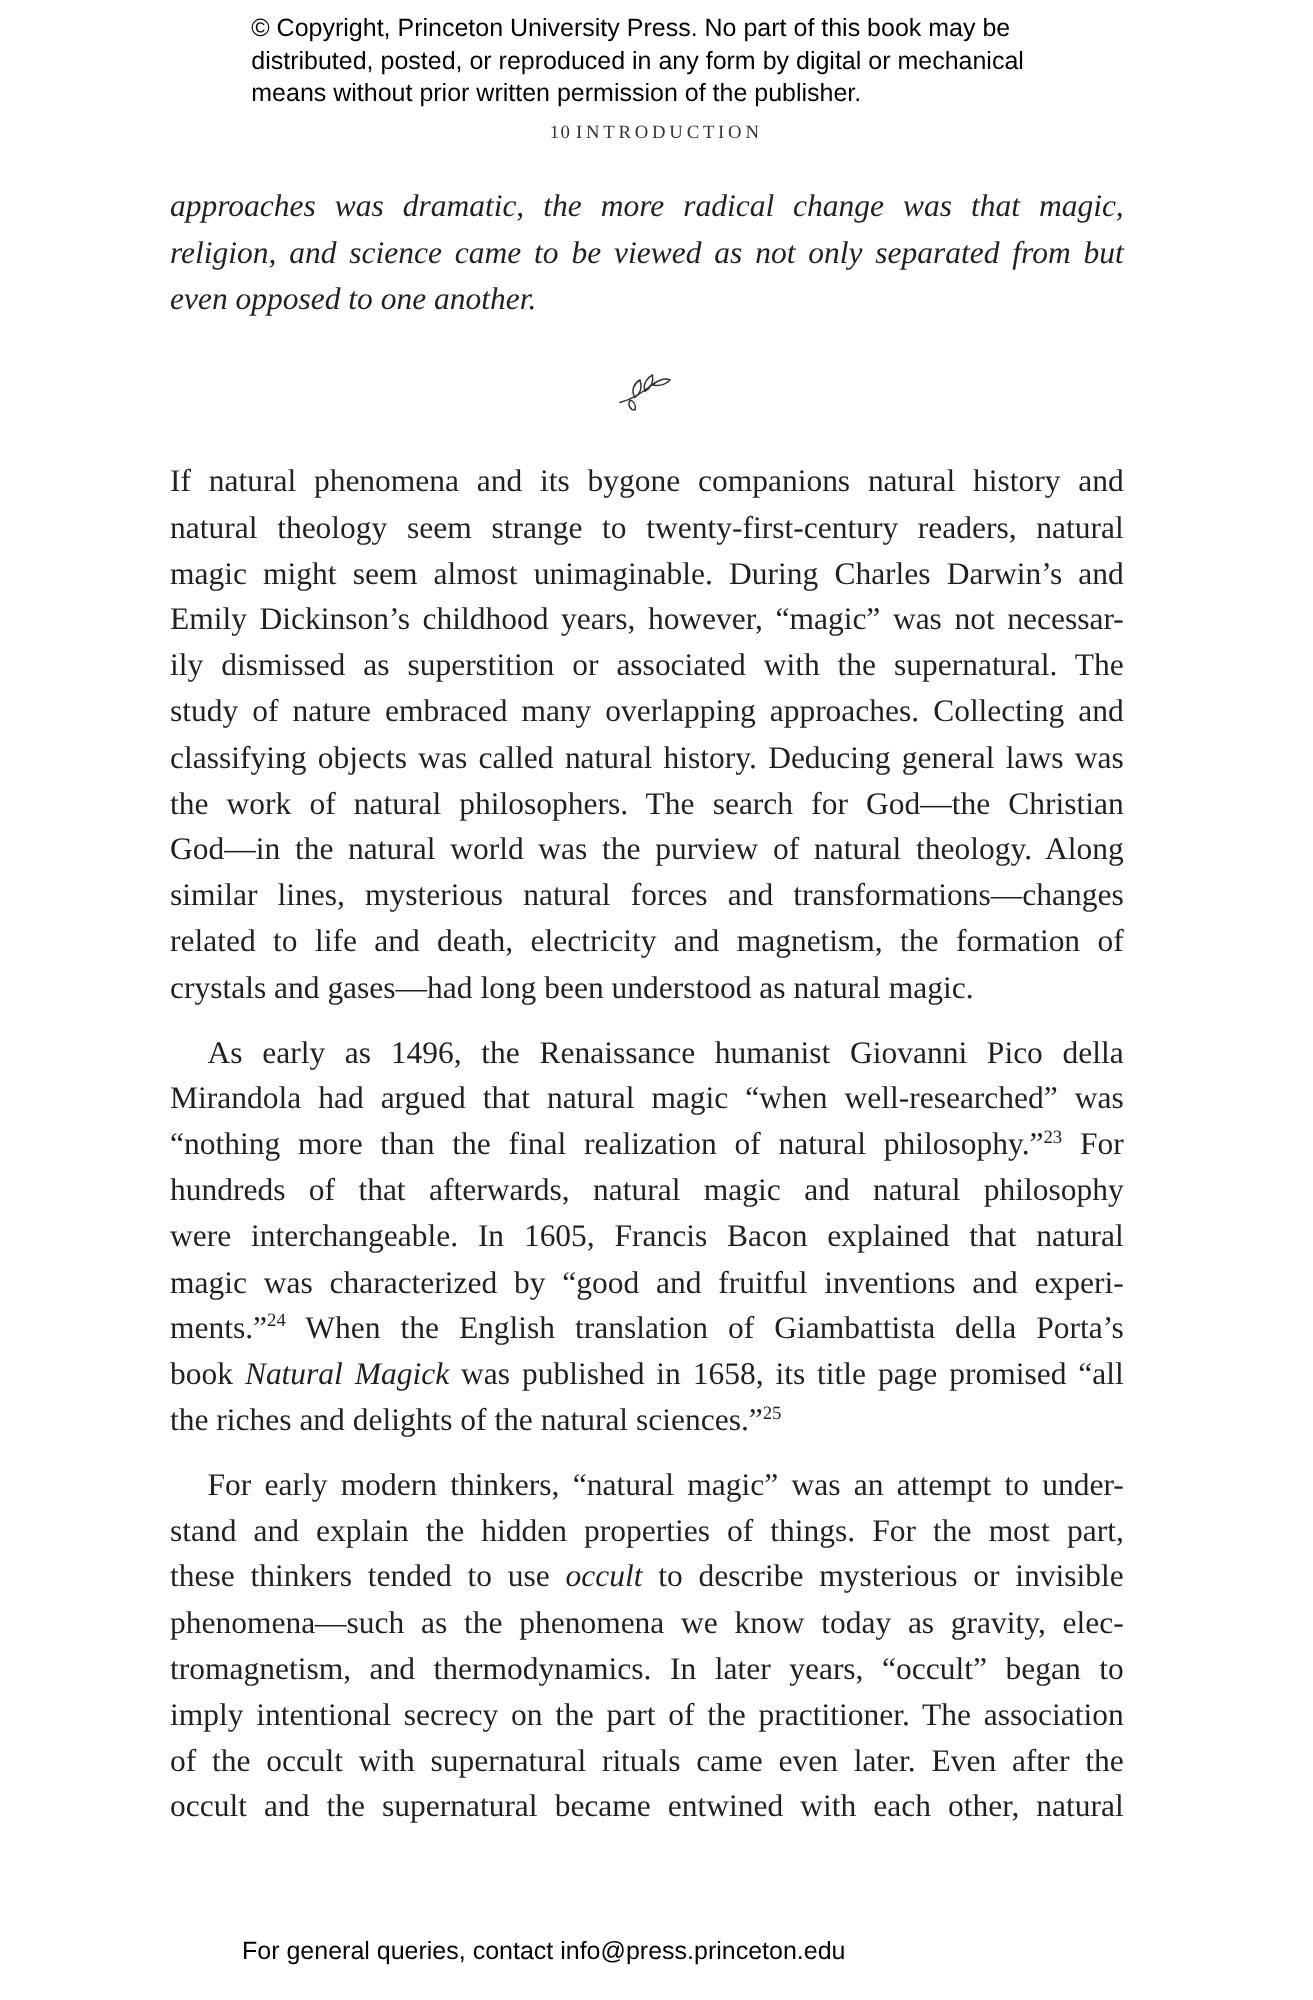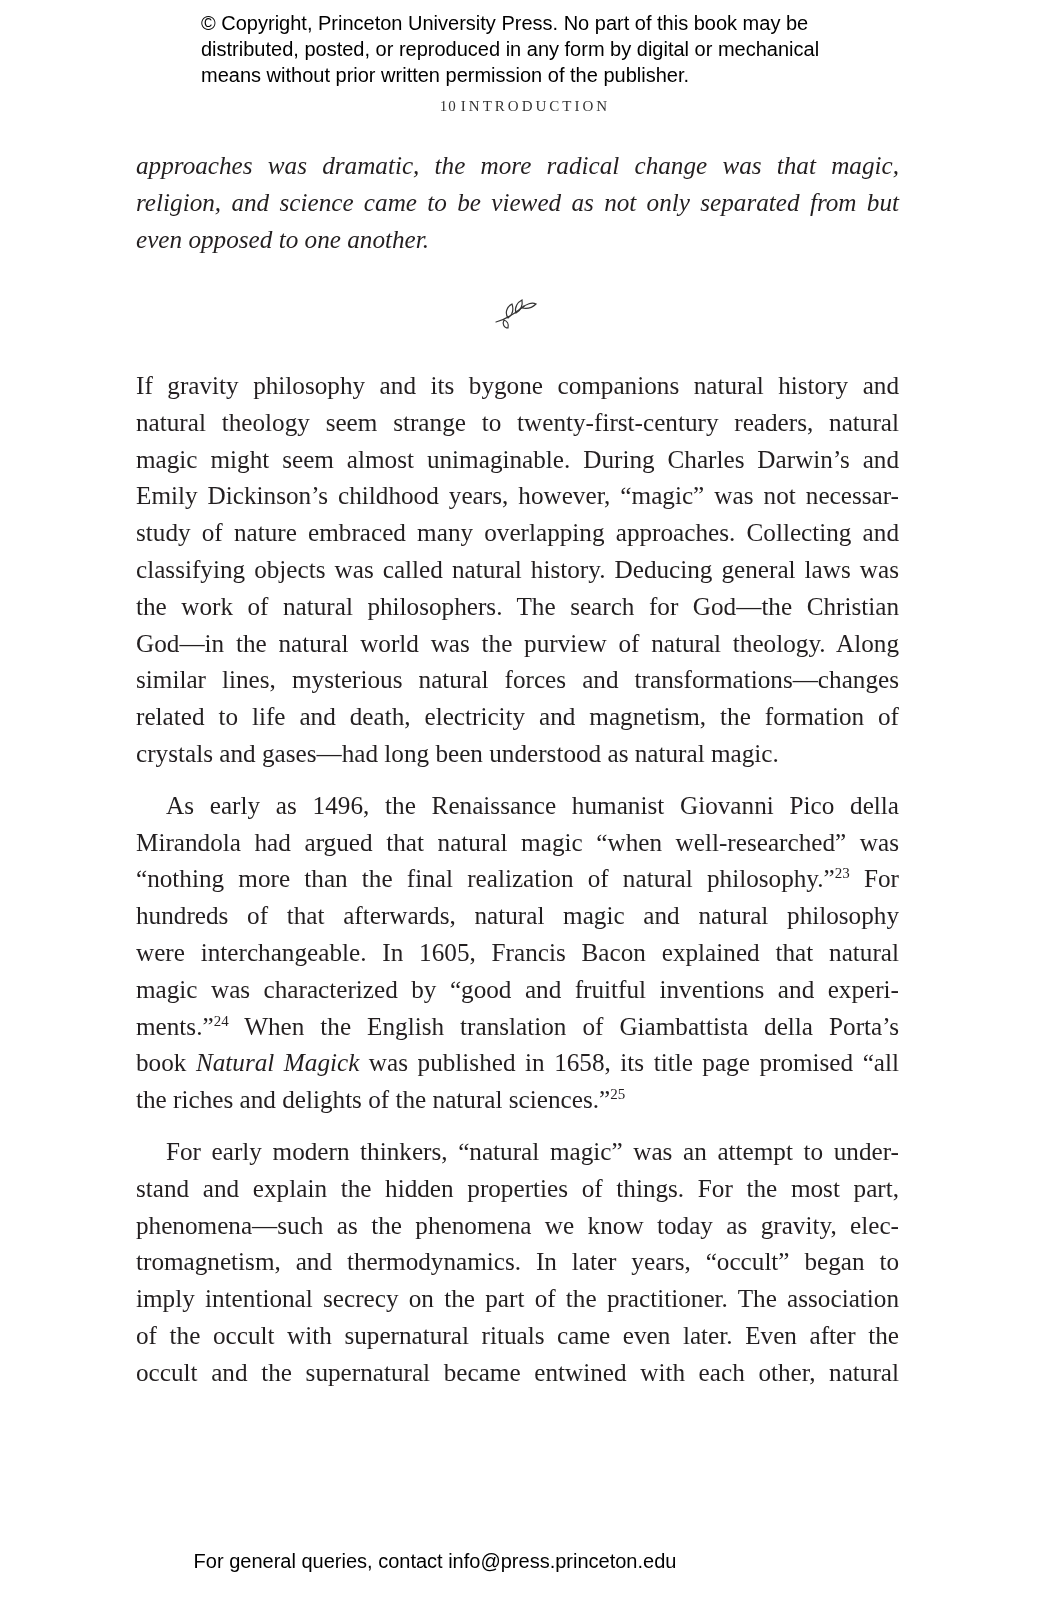--- a/index.html
+++ b/index.html
@@ -53,44 +53,46 @@
   <g fill="none" stroke="#333" stroke-width="1.2" stroke-linecap="round">
     <path d="M2 24 C 10 22, 18 18, 30 8"></path>
     <path d="M14 20 C 10 14, 14 8, 18 6 C 20 12, 18 17, 14 20 Z"></path>
     <path d="M22 15 C 20 9, 24 4, 28 2 C 29 8, 27 12, 22 15 Z"></path>
     <path d="M28 10 C 32 6, 38 4, 42 6 C 38 10, 33 11, 28 10 Z"></path>
     <path d="M10 22 C 8 26, 10 30, 14 30 C 15 26, 13 23, 10 22 Z"></path>
   </g>
 </svg>
 
 <div class="body-text" style="top:368px;">
-  <div class="line">If gravity philosophy and its bygone companions natural history and</div>
+  <div class="line">If natural phenomena and its bygone companions natural history and</div>
   <div class="line">natural theology seem strange to twenty-first-century readers, natural</div>
   <div class="line">magic might seem almost unimaginable. During Charles Darwin’s and</div>
   <div class="line">Emily Dickinson’s childhood years, however, “magic” was not necessar-</div>
+  <div class="line">ily dismissed as superstition or associated with the supernatural. The</div>
   <div class="line">study of nature embraced many overlapping approaches. Collecting and</div>
   <div class="line">classifying objects was called natural history. Deducing general laws was</div>
   <div class="line">the work of natural philosophers. The search for God—the Christian</div>
   <div class="line">God—in the natural world was the purview of natural theology. Along</div>
   <div class="line">similar lines, mysterious natural forces and transformations—changes</div>
   <div class="line">related to life and death, electricity and magnetism, the formation of</div>
   <div class="line last">crystals and gases—had long been understood as natural magic.</div>
 
   <div class="line indent">As early as 1496, the Renaissance humanist Giovanni Pico della</div>
   <div class="line">Mirandola had argued that natural magic “when well-researched” was</div>
   <div class="line"><span>“nothing more than the final realization of natural philosophy.”</span><sup>23</sup><span> For</span></div>
   <div class="line">hundreds of that afterwards, natural magic and natural philosophy</div>
   <div class="line">were interchangeable. In 1605, Francis Bacon explained that natural</div>
   <div class="line">magic was characterized by “good and fruitful inventions and experi-</div>
   <div class="line"><span>ments.”</span><sup>24</sup><span> When the English translation of Giambattista della Porta’s</span></div>
   <div class="line"><span>book </span><i>Natural Magick</i><span> was published in 1658, its title page promised “all</span></div>
   <div class="line last"><span>the riches and delights of the natural sciences.”</span><sup>25</sup></div>
 
   <div class="line indent">For early modern thinkers, “natural magic” was an attempt to under-</div>
   <div class="line">stand and explain the hidden properties of things. For the most part,</div>
+  <div class="line"><span>these thinkers tended to use </span><i>occult</i><span> to describe mysterious or invisible</span></div>
   <div class="line">phenomena—such as the phenomena we know today as gravity, elec-</div>
   <div class="line">tromagnetism, and thermodynamics. In later years, “occult” began to</div>
   <div class="line">imply intentional secrecy on the part of the practitioner. The association</div>
   <div class="line">of the occult with supernatural rituals came even later. Even after the</div>
   <div class="line">occult and the supernatural became entwined with each other, natural</div>
 </div>
 
 <div class="footer">For general queries, contact info@press.princeton.edu</div>
 
 </body></html>

